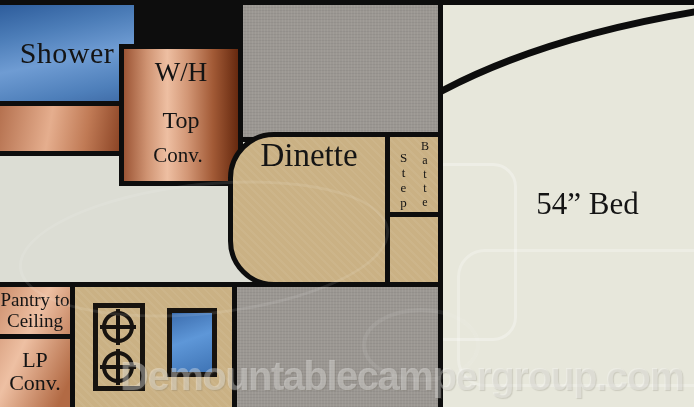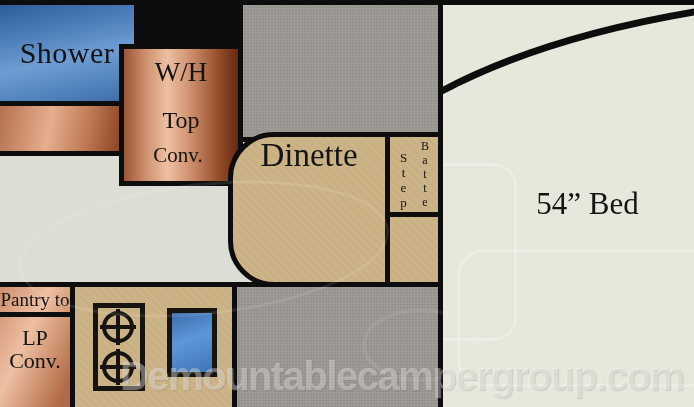--- a/index.html
+++ b/index.html
@@ -139,20 +139,21 @@
 
   <div class="abs step-box tan-texture">
     <span class="vtext step-txt">Step</span>
     <span class="vtext battery-txt">Battery</span>
   </div>
   <div class="abs step-lower tan-texture"></div>
 
   <div class="abs pantry">
     <div class="p1">
       <div>Pantry to</div>
+      <div>Ceiling</div>
     </div>
     <div class="divider"></div>
     <div class="p2">
       <div>LP</div>
       <div>Conv.</div>
     </div>
   </div>
 
   <div class="abs counter-tan tan-texture">
     <div class="stove">

